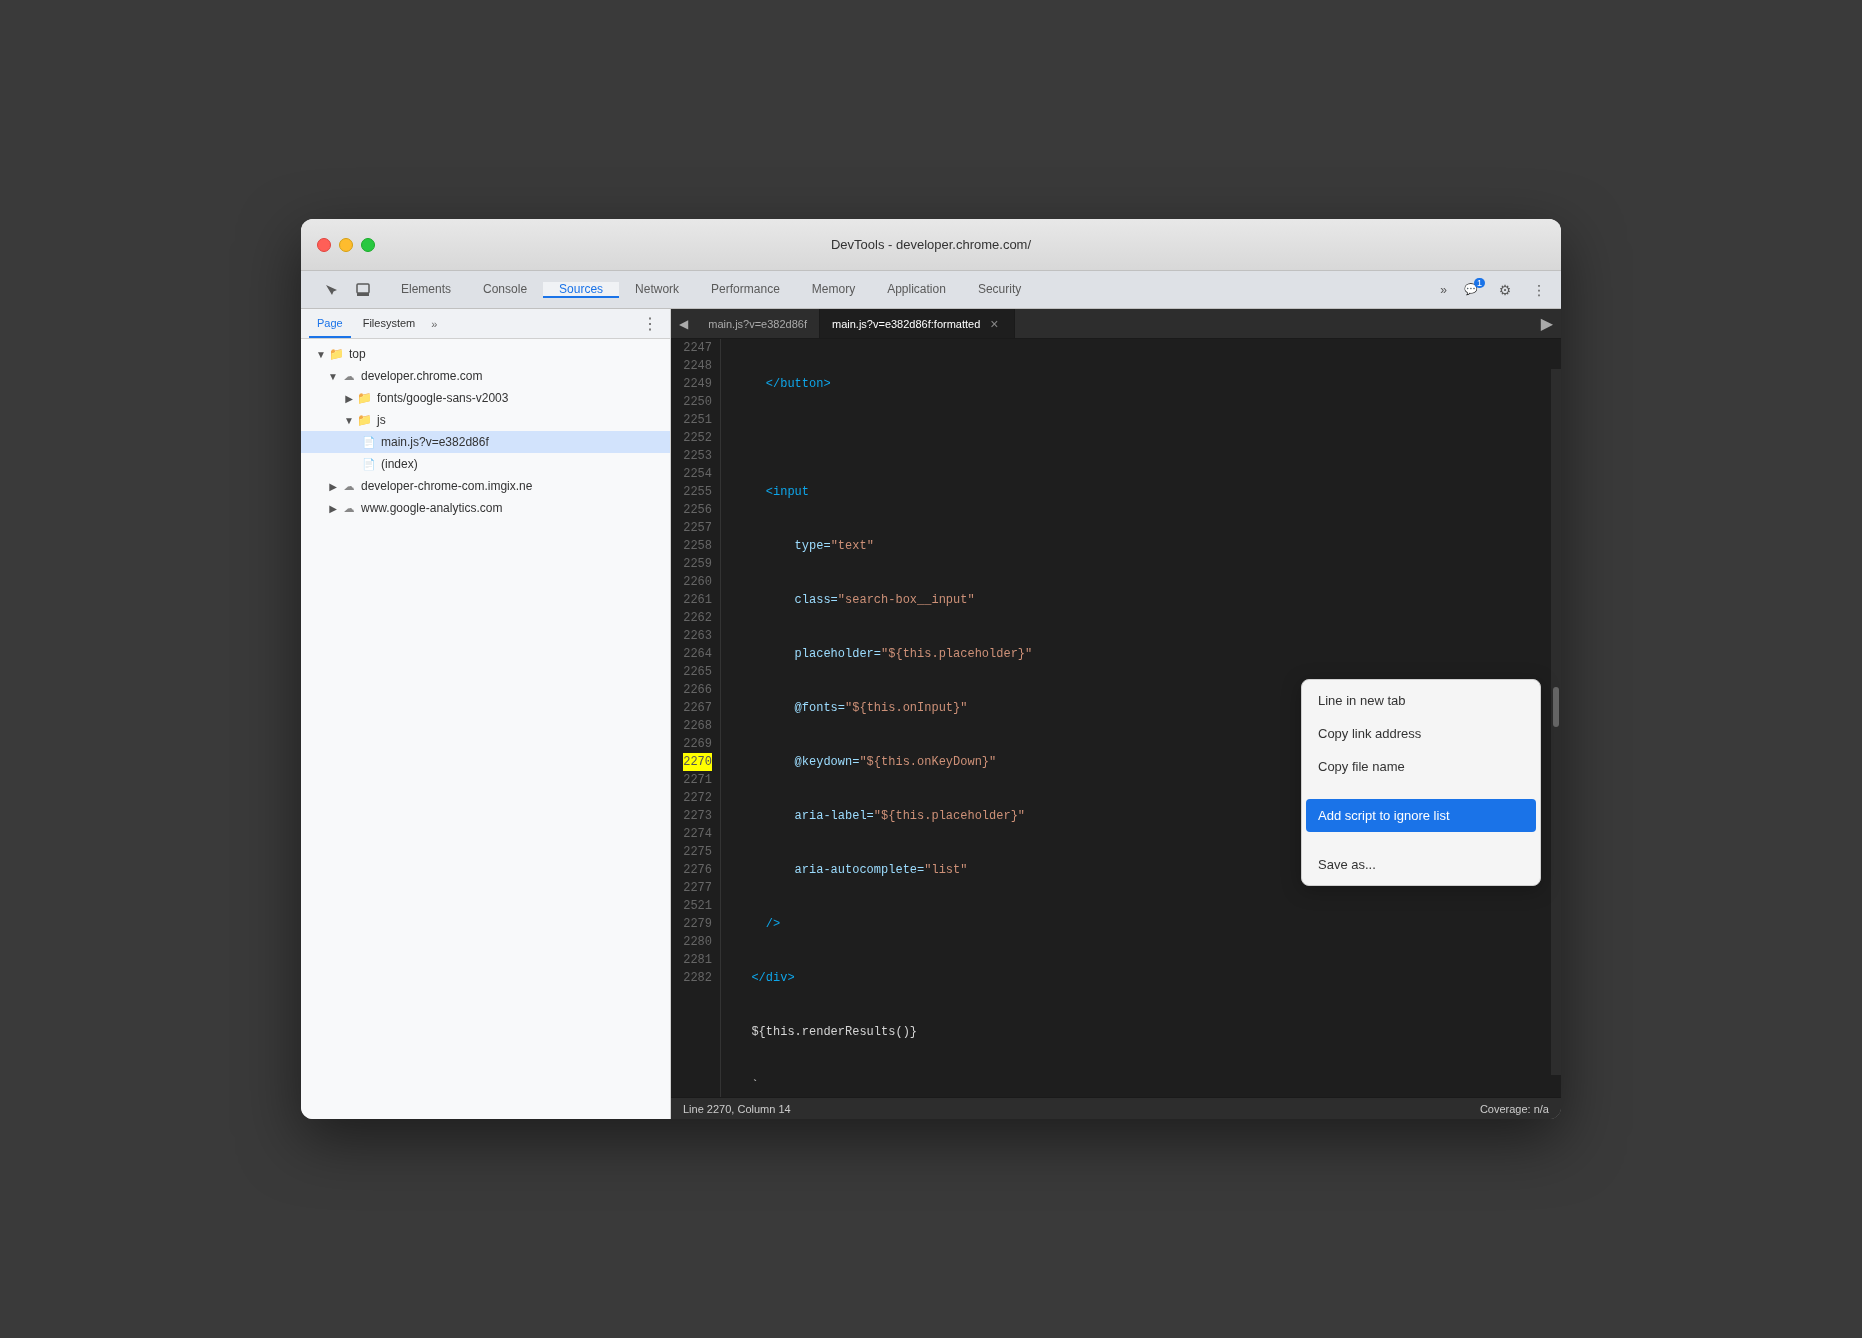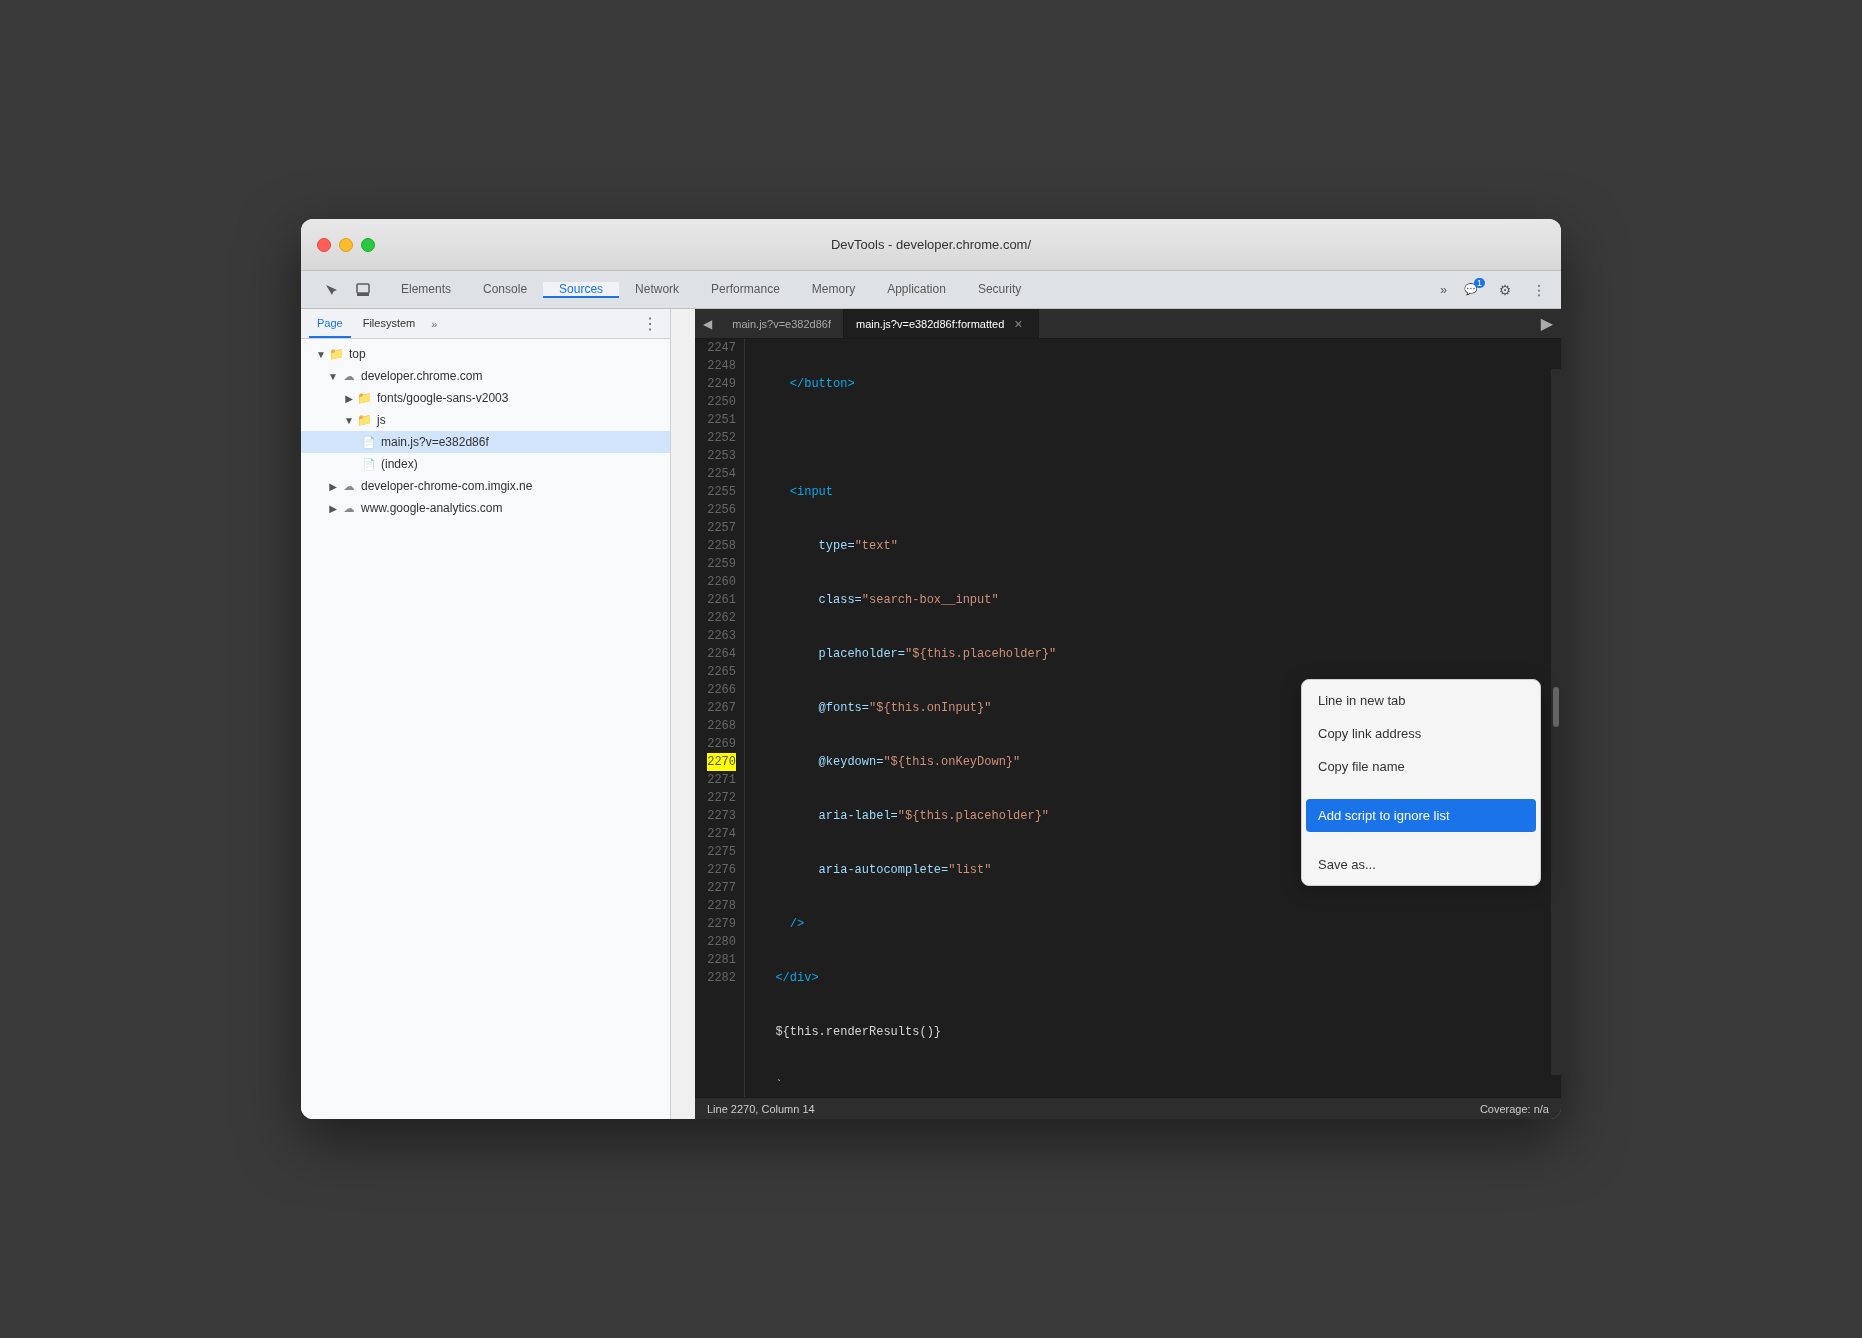--- a/index.html
+++ b/index.html
@@ -108,21 +108,20 @@
       color: white;
       font-size: 10px;
       padding: 1px 5px;
       border-radius: 10px;
     }
     
     .devtools-body {
       display: flex;
       flex: 1;
       overflow: hidden;
-      gap: 24px;
     }
     
     .sources-sidebar {
       width: 370px;
       background: #f8f9fa;
       border-right: 1px solid #d0d0d0;
       display: flex;
       flex-direction: column;
     }
     .sources-header {
@@ -533,21 +532,21 @@
           <div>2268</div>
           <div>2269</div>
           <div style="background:#ffff00;color:#555;">2270</div>
           <div>2271</div>
           <div>2272</div>
           <div>2273</div>
           <div>2274</div>
           <div>2275</div>
           <div>2276</div>
           <div>2277</div>
-          <div>2278</div>
+          <div>2521</div>
           <div>2279</div>
           <div>2280</div>
           <div>2281</div>
           <div>2282</div>
         </div>
         <div class="code-content">
           <span class="code-line"><span class="tag">    &lt;/button&gt;</span></span>
           <span class="code-line"></span>
           <span class="code-line"><span class="tag">    &lt;input</span></span>
           <span class="code-line"><span class="attr">        type=</span><span class="string">"text"</span></span>

